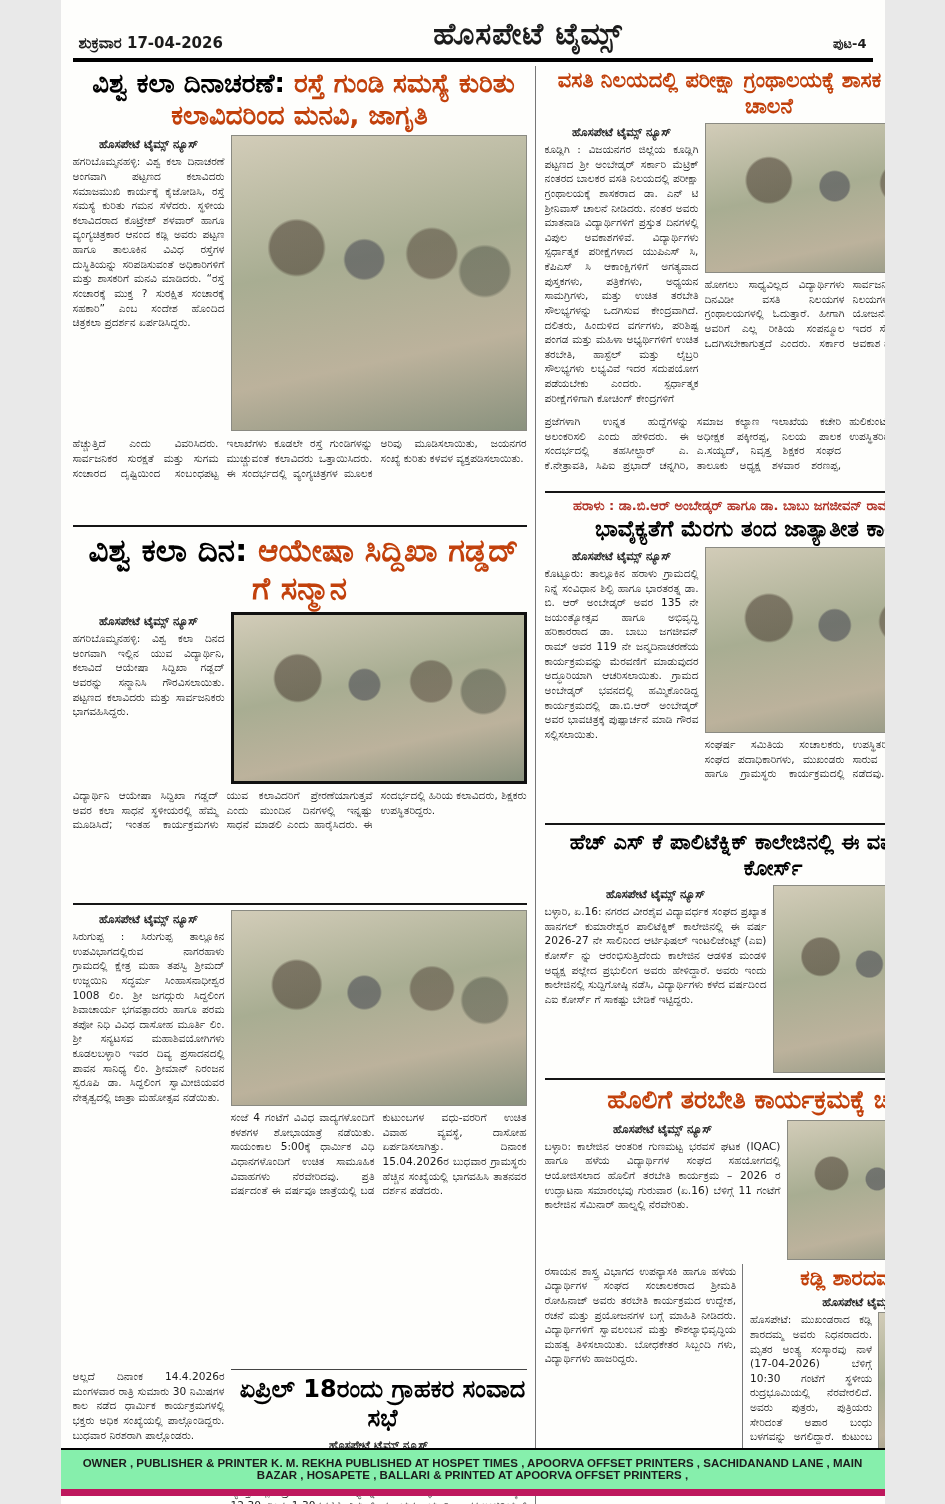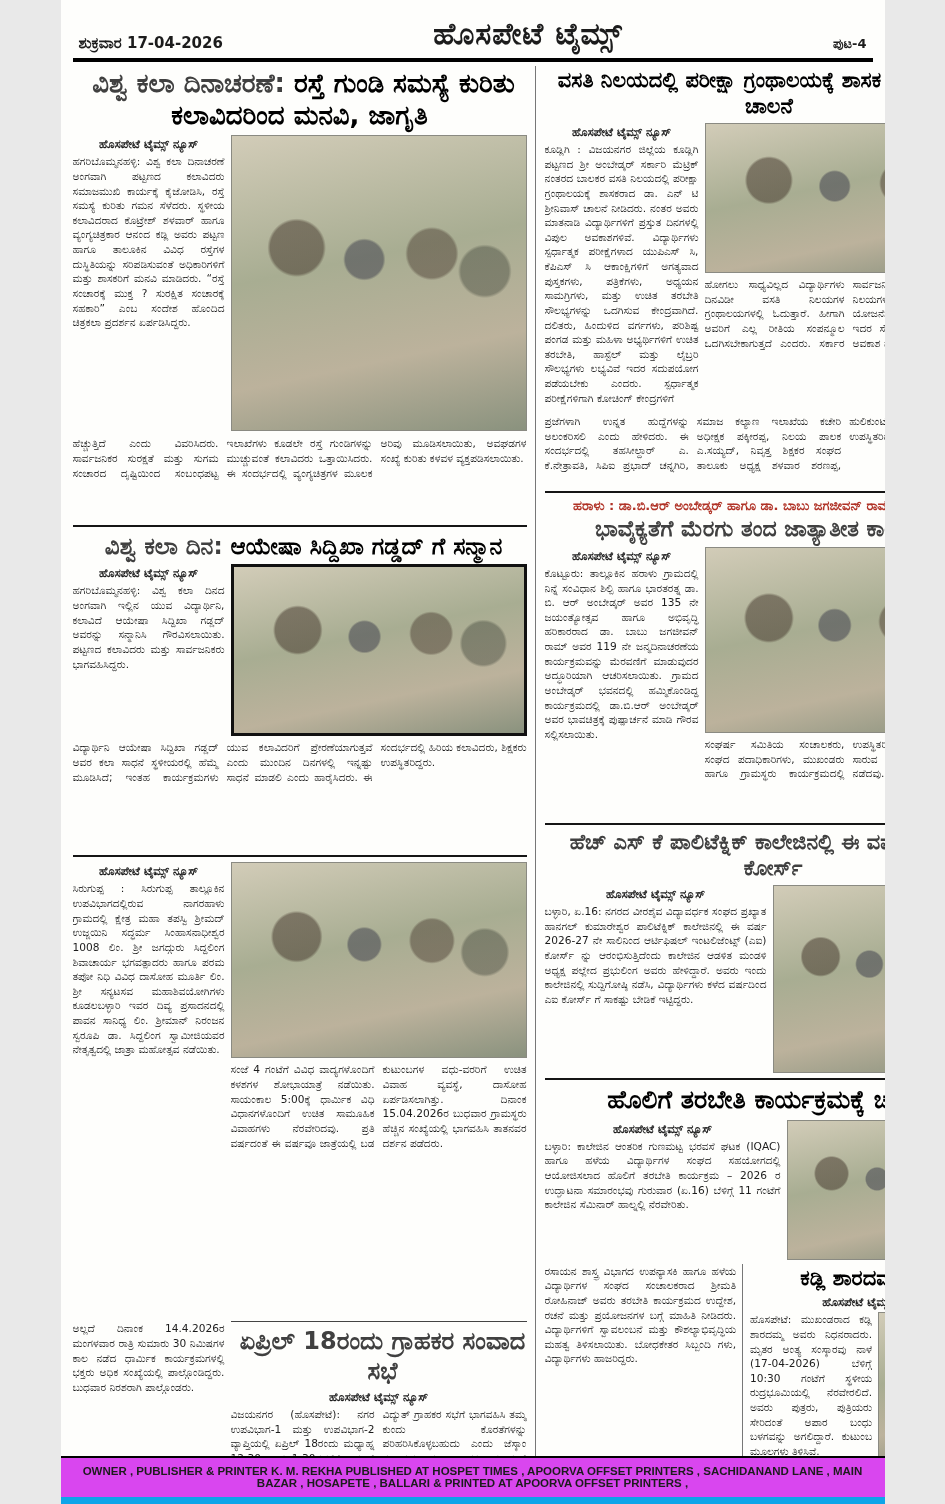--- a/index.html
+++ b/index.html
@@ -15,43 +15,43 @@
   .mast-date{font-size:15px;font-weight:bold;}
   .mast-title{font-size:30px;font-weight:bold;letter-spacing:1px;}
   .mast-page{font-size:13px;font-weight:bold;}
   
   .main{display:flex;margin-top:4px;}
   .half{box-sizing:border-box;}
   .half.left{width:462px;padding-right:8px;}
   .half.right{width:459px;border-left:1px solid #777;padding-left:9px;}
   .hr{border-top:2px solid #151515;margin:5px 0;}
   .headline{text-align:center;font-weight:bold;line-height:1.22;margin:2px 0 4px 0;}
-  .blue{color:#404040;margin-left:8px;}
-  .red{color:#000000;}
+  .blue{color:#000000;margin-left:8px;}
+  .red{color:#c2410c;}
   .kicker{color:#b03226;font-weight:bold;font-size:13px;text-align:center;margin:3px 0 1px 0;}
   .byline{font-weight:bold;font-size:11.5px;text-align:center;margin:2px 0 3px 0;}
   .body-txt{font-size:10.6px;line-height:1.38;text-align:justify;overflow:hidden;}
   .row{display:flex;gap:6px;}
   .colw{overflow:hidden;}
   .cols3{column-count:3;column-gap:8px;overflow:hidden;}
   .cols2{column-count:2;column-gap:8px;overflow:hidden;}
   .photo{
     background:
       radial-gradient(circle at 22% 38%, rgba(64,50,40,.50) 0 9%, transparent 10%),
       radial-gradient(circle at 45% 42%, rgba(45,45,65,.45) 0 8%, transparent 9%),
       radial-gradient(circle at 68% 40%, rgba(70,55,45,.45) 0 9%, transparent 10%),
       radial-gradient(circle at 86% 46%, rgba(55,60,50,.4) 0 8%, transparent 9%),
       linear-gradient(168deg,#d2ccb8 0%,#a8ad92 42%,#bcb29c 72%,#8a927e 100%);
     flex:none;border:1px solid #8a8a82;box-sizing:border-box;
   }
   .photo.framed{border:3px solid #111;}
   .stack{display:flex;flex-direction:column;gap:4px;overflow:hidden;}
   
-  .footer{position:absolute;left:0;right:0;bottom:0;border-top:2px solid #000;
-    border-bottom:7px solid #0ea5e9;padding:5px 10px 6px 10px;background:#d946ef;}
+  .footer{position:absolute;left:0;right:0;bottom:8px;border-top:2px solid #000;
+    border-bottom:7px solid #be185d;padding:5px 10px 6px 10px;background:#86efac;}
   .footer p{margin:2px 0;text-align:center;font-size:11.5px;font-weight:bold;
     font-family:"Liberation Sans",sans-serif;}
 </style>
 </head>
 <body>
 
 <div class="page">
 
   <header class="masthead">
     <span class="mast-date">ಶುಕ್ರವಾರ 17-04-2026</span>
@@ -68,27 +68,27 @@
           <span class="blue">ವಿಶ್ವ ಕಲಾ ದಿನಾಚರಣೆ: </span>
           <span class="red">ರಸ್ತೆ ಗುಂಡಿ ಸಮಸ್ಯೆ ಕುರಿತು ಕಲಾವಿದರಿಂದ ಮನವಿ, ಜಾಗೃತಿ</span>
         </h2>
         <div class="row">
           <div class="colw" style="width:152px">
             <div class="byline">ಹೊಸಪೇಟೆ ಟೈಮ್ಸ್ ನ್ಯೂಸ್</div>
             <div class="body-txt" style="height:278px">ಹಗರಿಬೊಮ್ಮನಹಳ್ಳಿ: ವಿಶ್ವ ಕಲಾ ದಿನಾಚರಣೆ ಅಂಗವಾಗಿ ಪಟ್ಟಣದ ಕಲಾವಿದರು ಸಮಾಜಮುಖಿ ಕಾರ್ಯಕ್ಕೆ ಕೈಜೋಡಿಸಿ, ರಸ್ತೆ ಸಮಸ್ಯೆ ಕುರಿತು ಗಮನ ಸೆಳೆದರು. ಸ್ಥಳೀಯ ಕಲಾವಿದರಾದ ಕೊಟ್ರೇಶ್ ಶಳವಾರ್ ಹಾಗೂ ವ್ಯಂಗ್ಯಚಿತ್ರಕಾರ ಆನಂದ ಕಡ್ಲಿ ಅವರು ಪಟ್ಟಣ ಹಾಗೂ ತಾಲೂಕಿನ ವಿವಿಧ ರಸ್ತೆಗಳ ದುಸ್ಥಿತಿಯನ್ನು ಸರಿಪಡಿಸುವಂತೆ ಅಧಿಕಾರಿಗಳಿಗೆ ಮತ್ತು ಶಾಸಕರಿಗೆ ಮನವಿ ಮಾಡಿದರು. “ರಸ್ತೆ ಸಂಚಾರಕ್ಕೆ ಮುಕ್ತ ? ಸುರಕ್ಷಿತ ಸಂಚಾರಕ್ಕೆ ಸಹಕಾರಿ” ಎಂಬ ಸಂದೇಶ ಹೊಂದಿದ ಚಿತ್ರಕಲಾ ಪ್ರದರ್ಶನ ಏರ್ಪಡಿಸಿದ್ದರು.</div>
           </div>
           <div class="photo" style="width:296px;height:296px"></div>
         </div>
-        <div class="cols3 body-txt" style="height:84px;margin-top:4px">ಹೆಚ್ಚುತ್ತಿದೆ ಎಂದು ವಿವರಿಸಿದರು. ಸಾರ್ವಜನಿಕರ ಸುರಕ್ಷತೆ ಮತ್ತು ಸುಗಮ ಸಂಚಾರದ ದೃಷ್ಟಿಯಿಂದ ಸಂಬಂಧಪಟ್ಟ ಇಲಾಖೆಗಳು ಕೂಡಲೇ ರಸ್ತೆ ಗುಂಡಿಗಳನ್ನು ಮುಚ್ಚುವಂತೆ ಕಲಾವಿದರು ಒತ್ತಾಯಿಸಿದರು. ಈ ಸಂದರ್ಭದಲ್ಲಿ ವ್ಯಂಗ್ಯಚಿತ್ರಗಳ ಮೂಲಕ ಅರಿವು ಮೂಡಿಸಲಾಯಿತು, ಅವಘಡಗಳ ಸಂಖ್ಯೆ ಕುರಿತು ಕಳವಳ ವ್ಯಕ್ತಪಡಿಸಲಾಯಿತು.</div>
-      </article>
-
-      <div class="hr"></div>
-
-      <article>
-        <h2 class="headline" style="font-size:23px">
+        <div class="cols3 body-txt" style="height:84px;margin-top:4px">ಹೆಚ್ಚುತ್ತಿದೆ ಎಂದು ವಿವರಿಸಿದರು. ಸಾರ್ವಜನಿಕರ ಸುರಕ್ಷತೆ ಮತ್ತು ಸುಗಮ ಸಂಚಾರದ ದೃಷ್ಟಿಯಿಂದ ಸಂಬಂಧಪಟ್ಟ ಇಲಾಖೆಗಳು ಕೂಡಲೇ ರಸ್ತೆ ಗುಂಡಿಗಳನ್ನು ಮುಚ್ಚುವಂತೆ ಕಲಾವಿದರು ಒತ್ತಾಯಿಸಿದರು. ಈ ಸಂದರ್ಭದಲ್ಲಿ ವ್ಯಂಗ್ಯಚಿತ್ರಗಳ ಮೂಲಕ ಅರಿವು ಮೂಡಿಸಲಾಯಿತು, ಜಯನಗರ ಸಂಖ್ಯೆ ಕುರಿತು ಕಳವಳ ವ್ಯಕ್ತಪಡಿಸಲಾಯಿತು.</div>
+      </article>
+
+      <div class="hr"></div>
+
+      <article>
+        <h2 class="headline" style="font-size:31px">
           <span class="blue">ವಿಶ್ವ ಕಲಾ ದಿನ: </span>
           <span class="red">ಆಯೇಷಾ ಸಿದ್ದಿಖಾ ಗಡ್ಡದ್ ಗೆ ಸನ್ಮಾನ</span>
         </h2>
         <div class="row">
           <div class="colw" style="width:152px">
             <div class="byline">ಹೊಸಪೇಟೆ ಟೈಮ್ಸ್ ನ್ಯೂಸ್</div>
             <div class="body-txt" style="height:150px">ಹಗರಿಬೊಮ್ಮನಹಳ್ಳಿ: ವಿಶ್ವ ಕಲಾ ದಿನದ ಅಂಗವಾಗಿ ಇಲ್ಲಿನ ಯುವ ವಿದ್ಯಾರ್ಥಿನಿ, ಕಲಾವಿದೆ ಆಯೇಷಾ ಸಿದ್ದಿಖಾ ಗಡ್ಡದ್ ಅವರನ್ನು ಸನ್ಮಾನಿಸಿ ಗೌರವಿಸಲಾಯಿತು. ಪಟ್ಟಣದ ಕಲಾವಿದರು ಮತ್ತು ಸಾರ್ವಜನಿಕರು ಭಾಗವಹಿಸಿದ್ದರು.</div>
           </div>
           <div class="photo framed" style="width:296px;height:172px"></div>
         </div>

